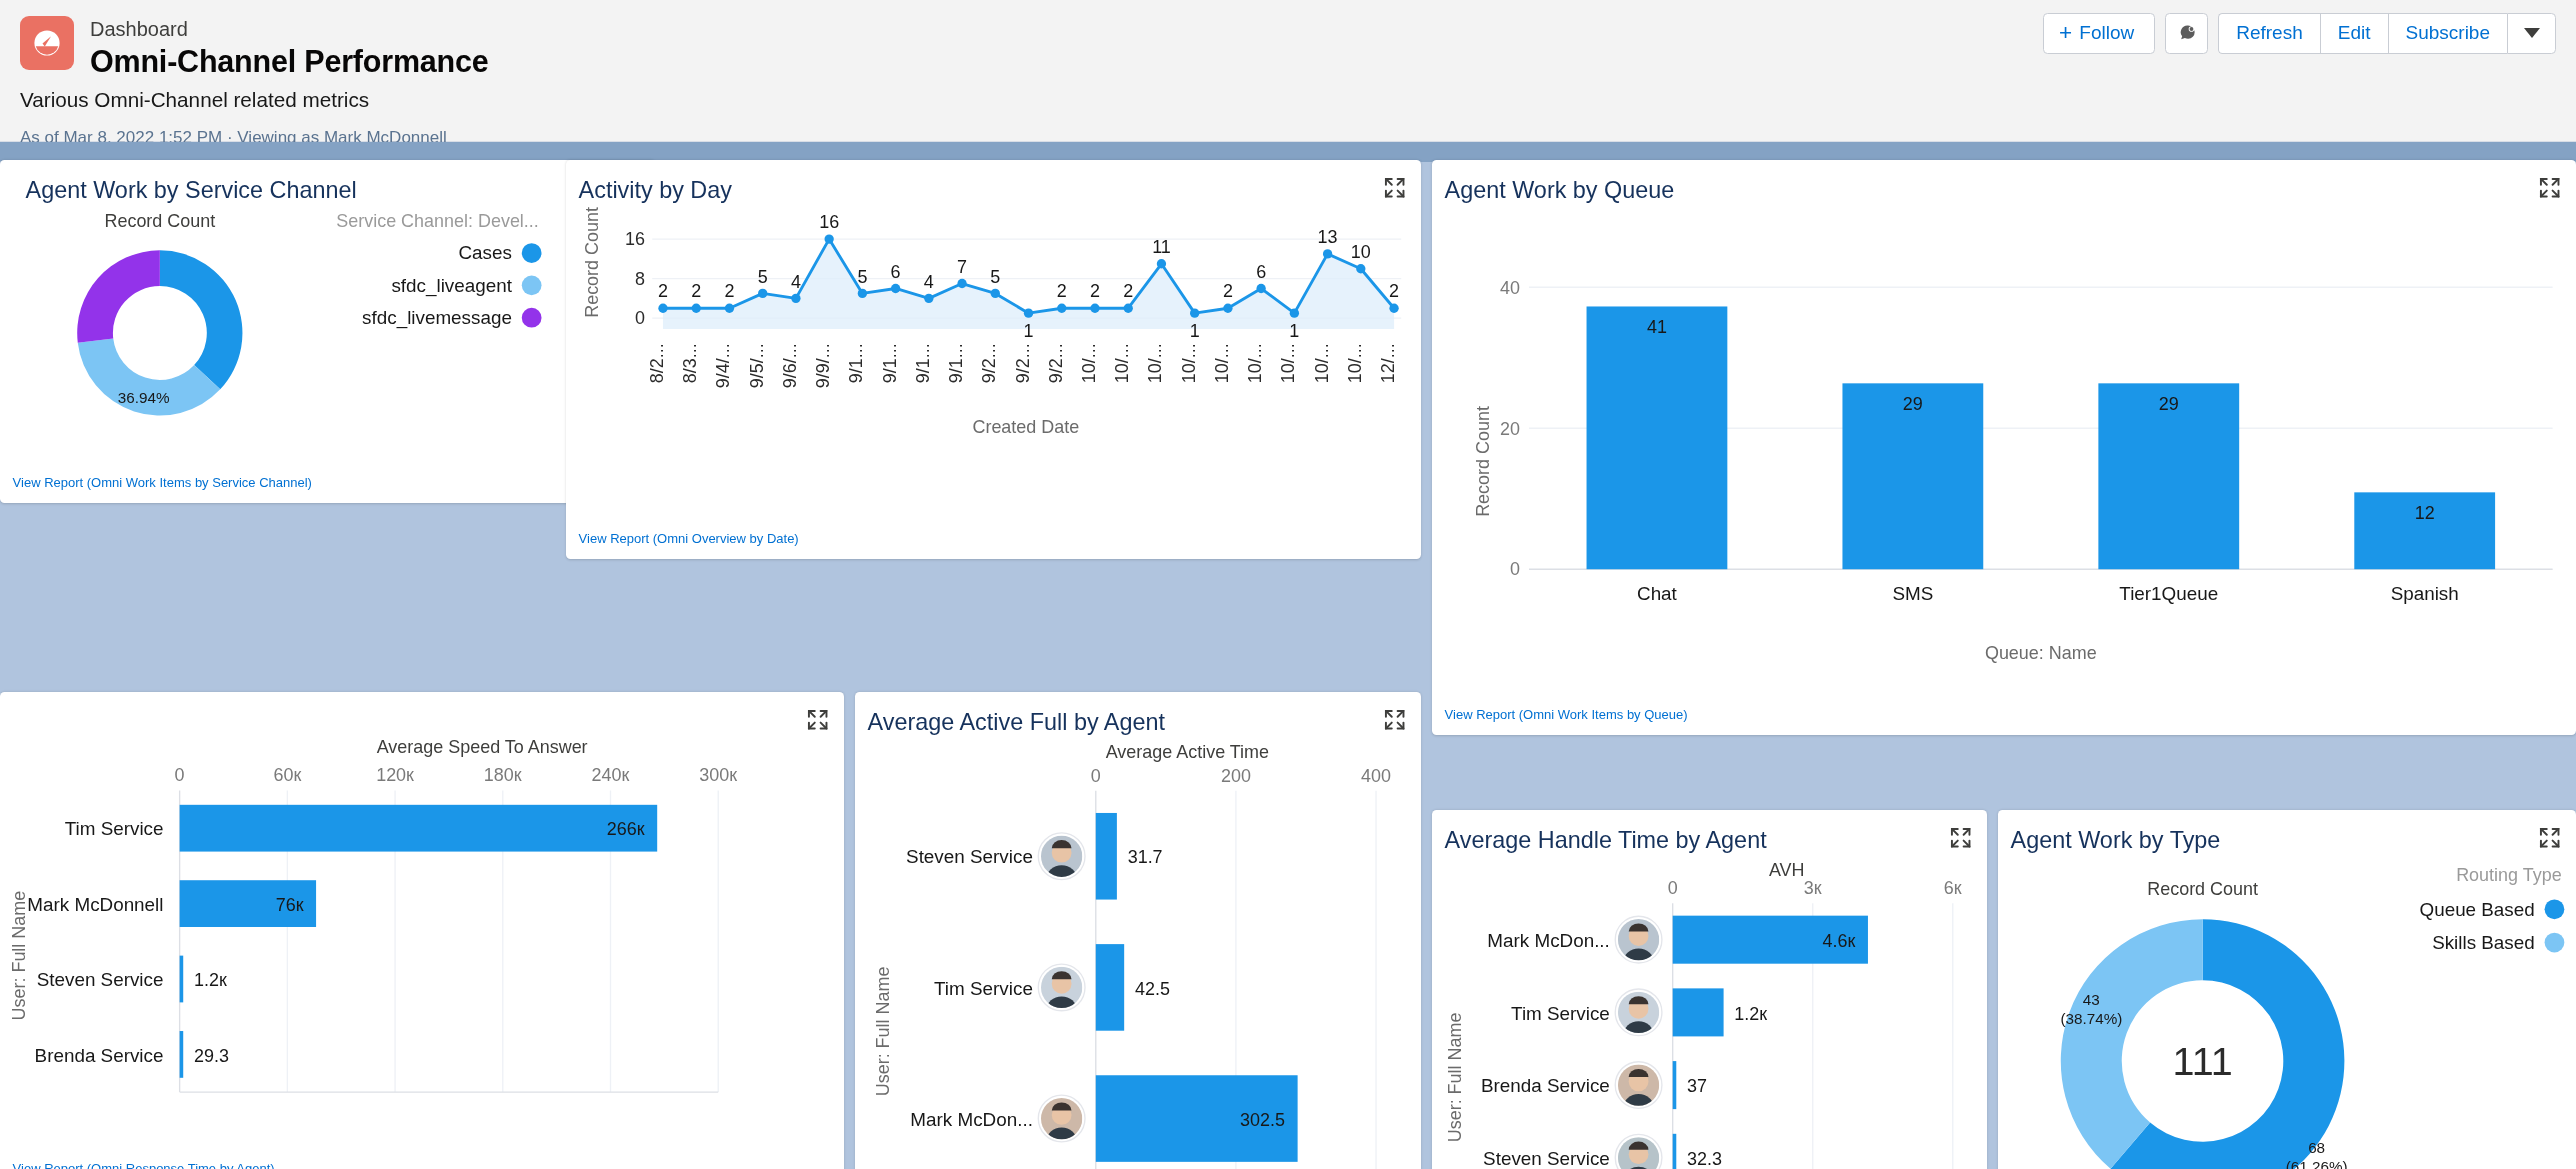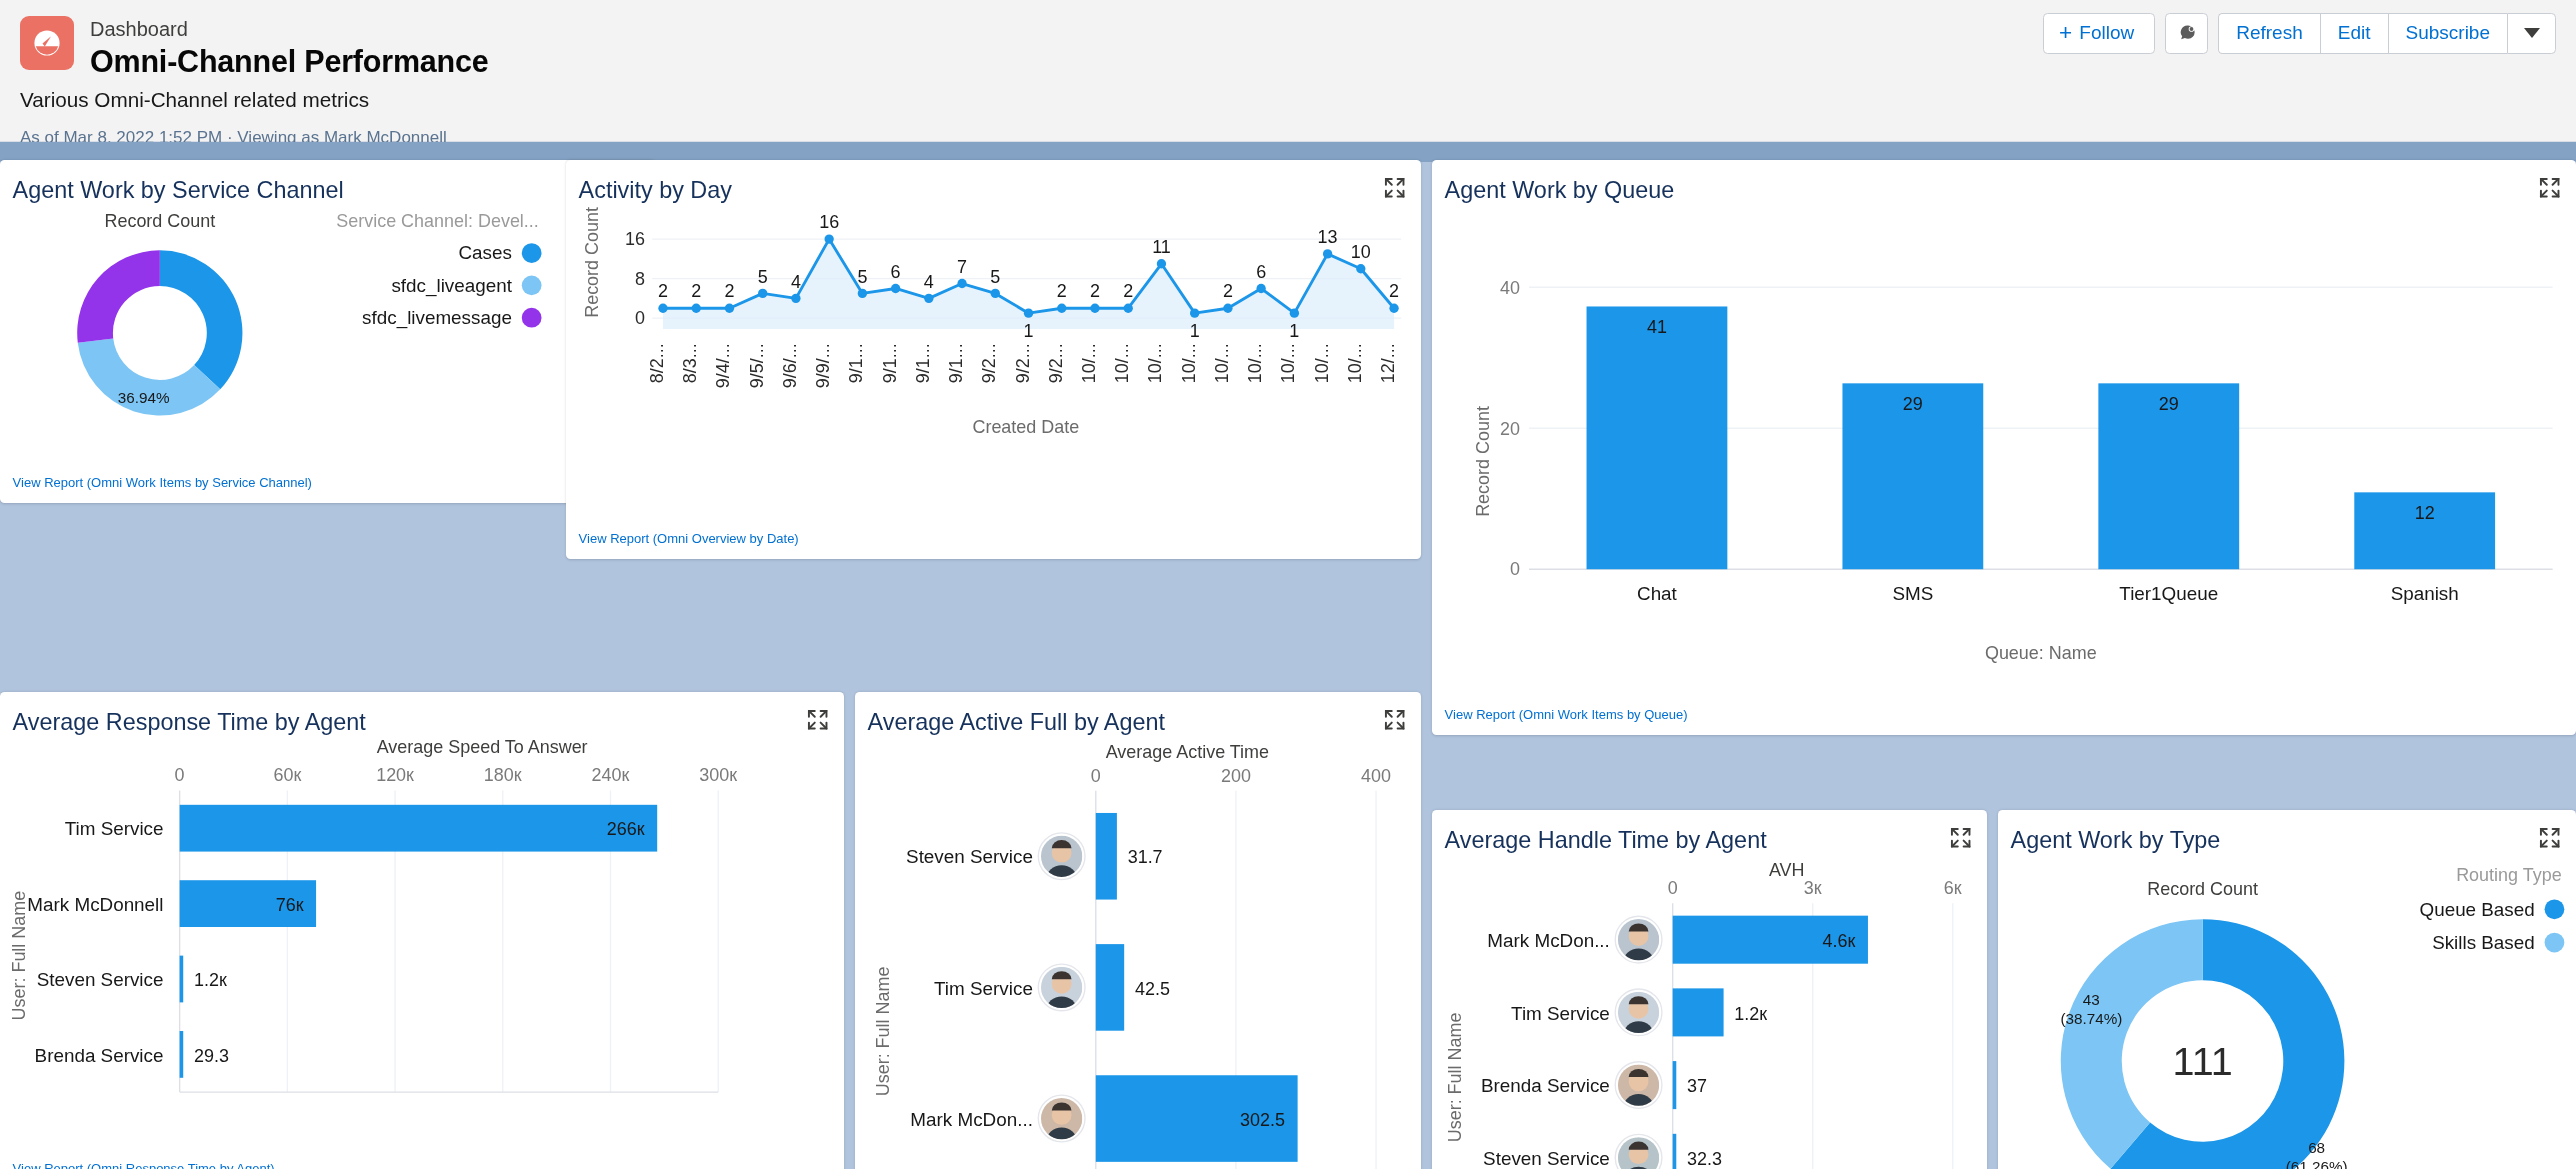--- a/index.html
+++ b/index.html
@@ -175,21 +175,21 @@
         <span class="caret-glyph"></span>
       </div>
     </div>
   </div>
 </div>
 
 <div class="board">
   <div class="band"></div>
   <div class="grid">
 
-    <div class="card" style="left:0px; top:10.8px; width:655px; height:343px;">
+    <div class="card" style="left:0px; top:10.8px; width:655px; height:343px;padding-left:13px;">
       <div class="card-title">Agent Work by Service Channel</div>
       <div class="expand-icon">
         <svg viewBox="0 0 24 24" fill="none" stroke="#3e3e3c" stroke-width="2" stroke-linecap="round">
           <path d="M3 9V3h6M21 9V3h-6M3 15v6h6M21 15v6h-6"></path>
           <path d="M3 3l6 6M21 3l-6 6M3 21l6-6M21 21l-6-6"></path>
         </svg>
       </div>
       <div class="chart-area" style="top:47px;">
         <svg width="555" height="225" viewBox="0 0 618 250">
           <text class="axis-title" x="178" y="22" text-anchor="middle">Record Count</text>
@@ -360,21 +360,20 @@
               <text x="1105.5" y="434.0" text-anchor="middle" class="cat-lbl">Spanish</text>
             </g>
 
           <text class="ax-name" x="678" y="500" text-anchor="middle">Queue: Name</text>
         </svg>
       </div>
       <div class="view-link">View Report (Omni Work Items by Queue)</div>
     </div>
 
     <div class="card" style="left:0px; top:543px; width:844px; height:496px;">
-      <div class="card-title">Average Response Time by Agent</div>
       <div class="expand-icon">
         <svg viewBox="0 0 24 24" fill="none" stroke="#3e3e3c" stroke-width="2" stroke-linecap="round">
           <path d="M3 9V3h6M21 9V3h-6M3 15v6h6M21 15v6h-6"></path>
           <path d="M3 3l6 6M21 3l-6 6M3 21l6-6M21 21l-6-6"></path>
         </svg>
       </div>
       <div class="chart-area" style="top:41px;text-align:right;">
         <svg width="844" height="386" viewBox="0 0 940 430">
           <text class="axis-title" x="537" y="22" text-anchor="middle">Average Speed To Answer</text>
           <text class="ax-name" transform="rotate(-90 28 248)" x="28" y="248" text-anchor="middle">User: Full Name</text>

